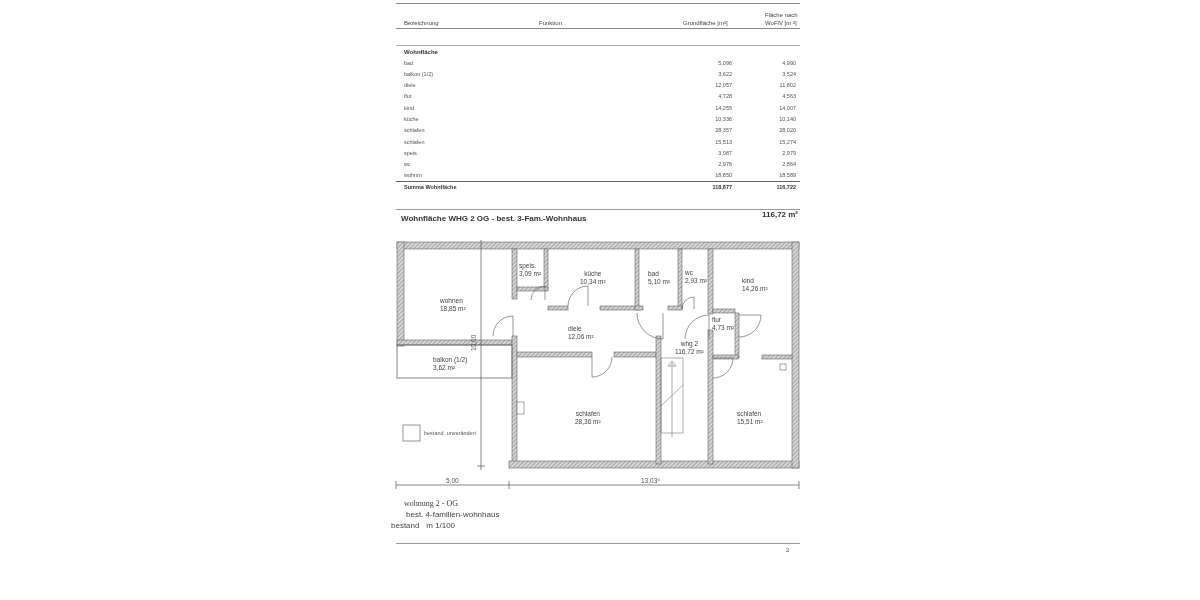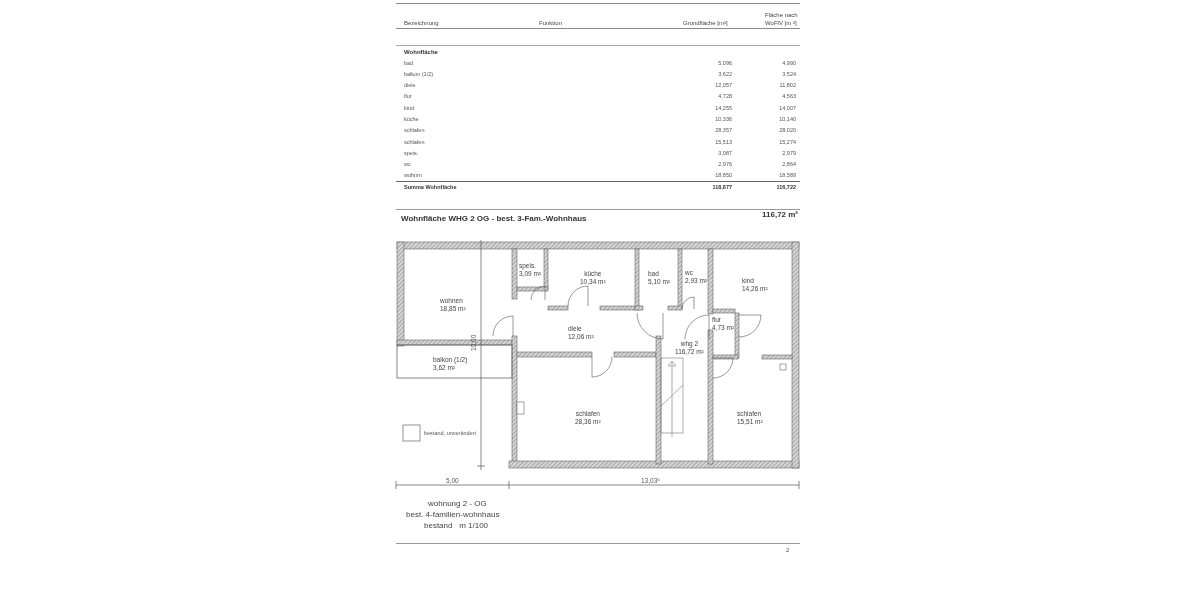--- a/index.html
+++ b/index.html
@@ -233,18 +233,18 @@
   <div class="room-lbl" style="left:737px;top:410px;text-align:left;">
       <div>schlafen</div>
       <div>15,51 m²</div>
     </div>
 
   <div class="txt" style="left:424px;top:430px;font-size:5.5px;color:#555;">bestand, unverändert</div>
   <div class="txt" style="left:470px;top:351px;font-size:6.5px;color:#555;transform:rotate(-90deg);transform-origin:left top;">10,00</div>
   <div class="txt" style="left:446px;top:477px;font-size:6.5px;color:#555;">5,00</div>
   <div class="txt" style="left:641px;top:477px;font-size:6.5px;color:#555;">13,03⁵</div>
 
-  <div class="foot" style="left:428px;top:499px;">wohnung 2 - OG</div>
+  <div class="foot" style="left:404px;top:499px;font-family:Liberation Serif, serif;">wohnung 2 - OG</div>
   <div class="foot" style="left:406px;top:510px;">best. 4-familien-wohnhaus</div>
-  <div class="foot" style="left:424px;top:521px;white-space:pre;">bestand   m 1/100</div>
+  <div class="foot" style="left:391px;top:521px;white-space:pre;">bestand   m 1/100</div>
   <div class="hr" style="left:396px;top:543px;width:404px;background:#999;"></div>
   <div class="txt" style="left:786px;top:547px;font-size:6px;color:#555;">2</div>
 </div>
 
 </body></html>

